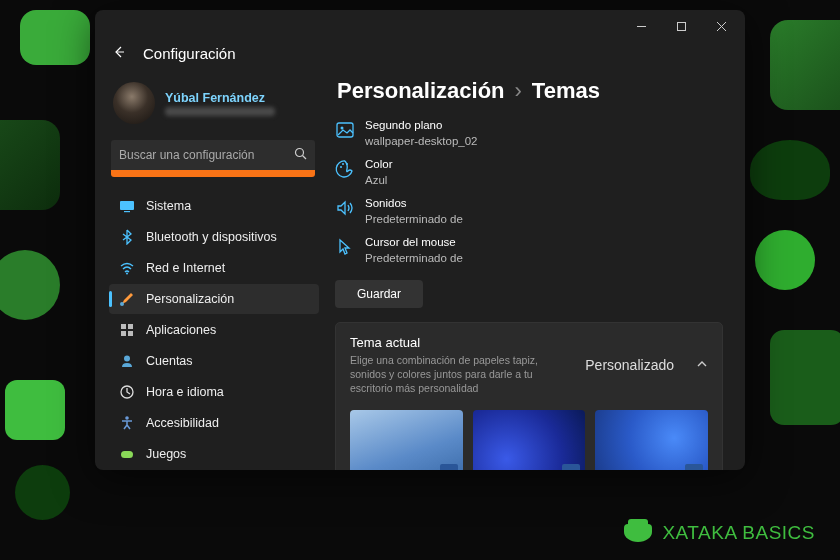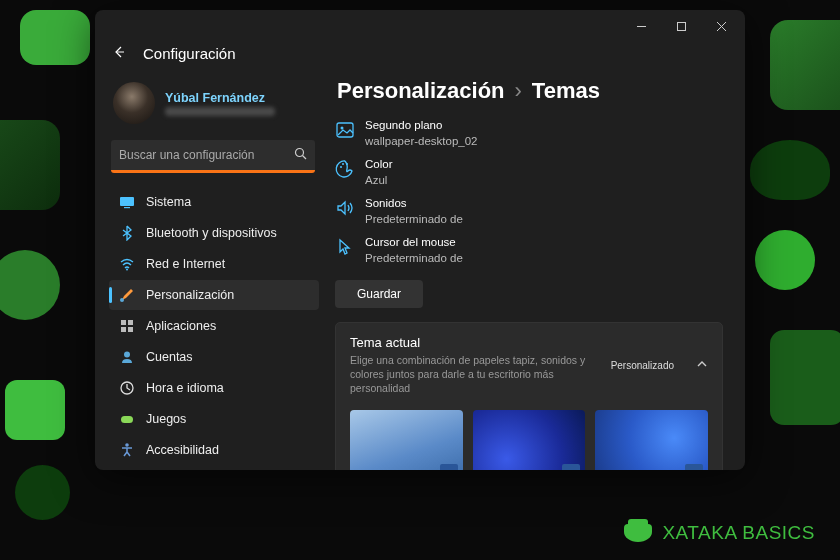--- a/index.html
+++ b/index.html
@@ -31,21 +31,21 @@
   .back-btn { width: 20px; height: 20px; display: flex; align-items: center; justify-content: center; color: #fff; cursor: pointer; }
 
   .body { flex: 1; display: flex; min-height: 0; }
   .sidebar { width: 230px; display: flex; flex-direction: column; padding: 8px 6px 0 14px; }
   .profile { display: flex; align-items: center; gap: 10px; padding: 6px 4px 14px 4px; }
   .avatar { width: 42px; height: 42px; border-radius: 50%; background: radial-gradient(circle at 45% 35%, #8a7a6a 0%, #3a3028 45%, #171310 100%); flex-shrink: 0; }
   .profile-text { display: flex; flex-direction: column; gap: 2px; min-width: 0; }
   .profile-name { color: #7dd3fc; font-size: 12.5px; font-weight: 600; }
   .profile-sub { width: 110px; height: 9px; background: #4a4a4a; border-radius: 4px; filter: blur(2px); }
 
-  .search { display: flex; align-items: center; background: #2d2d2d; border-bottom: 3px solid #f97316; border-radius: 3px; padding: 6px 8px; margin: 2px 4px 14px 2px; }
+  .search { display: flex; align-items: center; background: #2d2d2d; border-bottom: 7px solid #f97316; border-radius: 3px; padding: 6px 8px; margin: 2px 4px 14px 2px; }
   .search input { flex: 1; background: transparent; border: none; outline: none; color: #ddd; font-size: 12px; }
   .search input::placeholder { color: #aaa; }
   .search-ico { color: #ccc; }
 
   .nav { display: flex; flex-direction: column; gap: 1px; overflow-y: auto; }
   .nav-item { display: flex; align-items: center; gap: 11px; padding: 7px 10px; border-radius: 4px; color: #eee; font-size: 12.5px; cursor: pointer; position: relative; }
   .nav-item.active { background: #2d2d2d; }
   .nav-item.active::before { content: ""; position: absolute; left: 0; top: 7px; bottom: 7px; width: 3px; background: #4cc2ff; border-radius: 2px; }
   .nav-ico { width: 16px; height: 16px; display: flex; align-items: center; justify-content: center; flex-shrink: 0; }
 
@@ -60,21 +60,21 @@
   .theme-prop .lbls { display: flex; flex-direction: column; font-size: 11.5px; line-height: 1.35; }
   .theme-prop .lbls .v { color: #bbb; }
 
   .save-btn { background: #333; color: #fff; border: none; padding: 7px 22px; border-radius: 4px; font-size: 12px; cursor: pointer; margin: 4px 0 14px 0; }
 
   .card { background: #2b2b2b; border: 1px solid #333; border-radius: 5px; padding: 12px 14px; }
   .card-head { display: flex; align-items: center; gap: 22px; cursor: pointer; }
   .card-head .txt { flex: 1; }
   .card-head h4 { font-size: 13px; font-weight: 400; color: #fff; margin-bottom: 3px; }
   .card-head p { font-size: 10.5px; color: #999; line-height: 1.35; }
-  .card-head .val { font-size: 10px; color: #ddd; }
+  .card-head .val { font-size: 14px; color: #ddd; }
   .card-head .chev { color: #ccc; }
 
   .thumbs { display: grid; grid-template-columns: repeat(3, 1fr); gap: 10px; margin-top: 14px; }
   .thumb { aspect-ratio: 16/10; border-radius: 4px; position: relative; cursor: pointer; overflow: hidden; }
   .thumb .badge { position: absolute; right: 5px; bottom: 5px; width: 18px; height: 11px; background: #2a5698; border-radius: 2px; }
   .thumb .badge.cam { width: 15px; height: 15px; border-radius: 50%; background: #ddd; display:flex; align-items:center; justify-content:center; }
   .t1 { background: linear-gradient(160deg, #a8c8e8 0%, #5a8ac8 60%, #3a6aa8 100%); }
   .t2 { background: radial-gradient(circle at 30% 70%, #3a5ae8 0%, #1a2a98 60%, #0a1a58 100%); }
   .t3 { background: radial-gradient(circle at 70% 40%, #4a8af8 0%, #2a5ac8 50%, #1a3a88 100%); }
   .t4 { background: radial-gradient(circle at 40% 60%, #3a6ad8 0%, #1a3a98 70%); }
@@ -214,33 +214,33 @@
               <svg width="16" height="16" viewBox="0 0 16 16">
                 <circle cx="8" cy="8" r="6" fill="none" stroke="#ddd" stroke-width="1.3"></circle>
                 <path d="M8 4 V8 L11 10" fill="none" stroke="#ddd" stroke-width="1.3"></path>
               </svg>
             </span>
           <span>Hora e idioma</span>
         </div>
         <div class="nav-item">
           <span class="nav-ico">
               <svg width="16" height="16" viewBox="0 0 16 16">
-                <rect x="2" y="5" width="12" height="7" rx="3.5" fill="#8ad858"></rect>
-              </svg>
-            </span>
-          <span>Juegos</span>
-        </div>
-        <div class="nav-item">
-          <span class="nav-ico">
-              <svg width="16" height="16" viewBox="0 0 16 16">
                 <circle cx="8" cy="3" r="1.8" fill="#6a9ad8"></circle>
                 <path d="M3 6 L13 6 M8 6 V10 M8 10 L5 14 M8 10 L11 14" stroke="#6a9ad8" stroke-width="1.5" fill="none"></path>
               </svg>
             </span>
           <span>Accesibilidad</span>
+        </div>
+        <div class="nav-item">
+          <span class="nav-ico">
+              <svg width="16" height="16" viewBox="0 0 16 16">
+                <rect x="2" y="5" width="12" height="7" rx="3.5" fill="#8ad858"></rect>
+              </svg>
+            </span>
+          <span>Juegos</span>
         </div>
         <div class="nav-item">
           
           
         </div>
 
       </div>
     </div>
 
     <div class="content">

